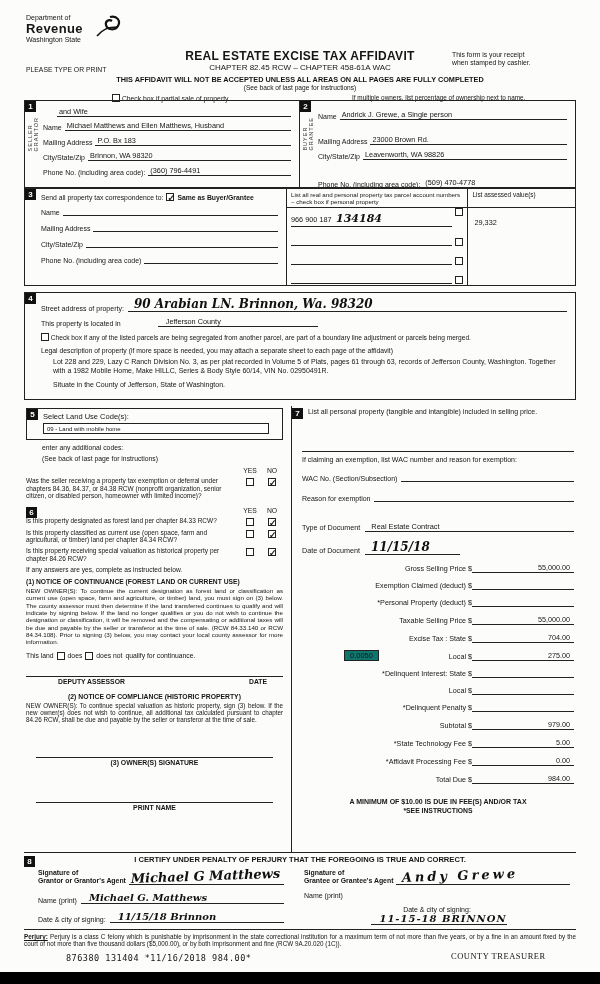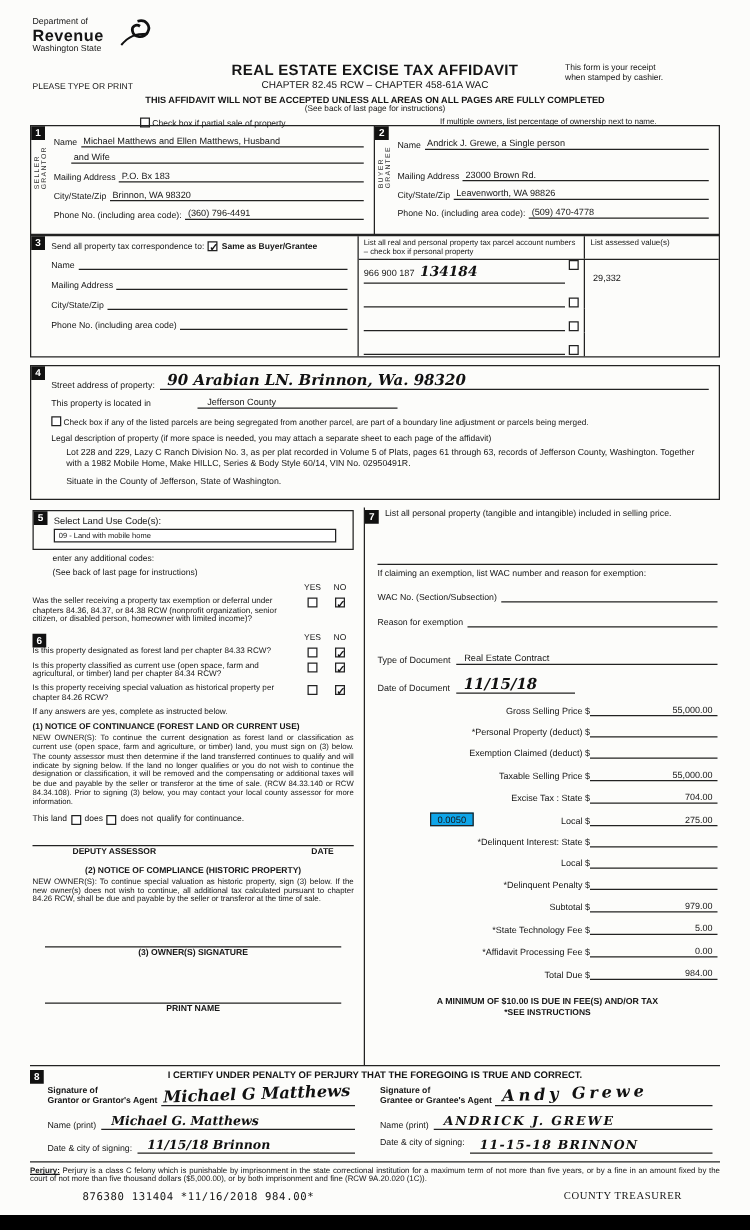--- a/index.html
+++ b/index.html
@@ -20,21 +20,21 @@
   .plabel{white-space:nowrap;padding-right:3px;}
   .pval{flex:1;font-size:7.3px;padding-left:2px;white-space:nowrap;overflow:hidden;}
   .qrow{display:flex;align-items:flex-start;margin-top:3px;}
   .qtext{flex:1;font-size:6.5px;line-height:7.6px;padding-right:4px;}
   .qboxes{width:44px;display:flex;justify-content:space-between;padding:1px 7px 0 7px;flex:none;}
   .ynhead{display:flex;justify-content:flex-end;font-size:6.8px;}
   .ynhead span{width:22px;text-align:center;}
   .mrow{display:flex;align-items:flex-end;margin-top:8px;font-size:7.2px;position:relative;}
   .mlabel{width:170px;text-align:right;white-space:nowrap;flex:none;}
   .mval{flex:1;border-bottom:1px solid #222;text-align:right;padding-right:4px;min-height:9px;font-size:7.2px;}
-  .ratebox{position:absolute;left:42px;bottom:0;border:1px solid #222;font-size:7.5px;padding:0 5px;background:#0ea5e9;}
+  .ratebox{position:absolute;left:42px;bottom:0;border:1px solid #222;font-size:7.5px;padding:0 5px;background:#0f766e;}
 </style>
 </head>
 <body>
 
 <div class="page">
 
   <div class="abs" style="left:0;top:14px;width:600px;height:86px;">
     <div class="abs" style="left:26px;top:0;">
       <div style="display:flex;align-items:flex-start;gap:13px;">
         <div>
@@ -64,26 +64,26 @@
     <div class="abs" style="left:352px;top:80px;font-size:6.4px;">If multiple owners, list percentage of ownership next to name.</div>
   </div>
 
   <div class="abs" style="left:24px;top:100px;width:552px;height:88px;display:flex;">
     <div style="position:relative;width:50%;border:1px solid #222;padding:3px 8px 2px 18px;">
       <div class="badge">1</div>
       <div class="vlabel">
         <span>SELLER</span>
         <span>GRANTOR</span>
       </div>
+      <div class="prow" style="margin-top:3px;">
+        <span class="fld pval" style="margin-left:14px;">and Wife</span>
+      </div>
       <div class="prow" style="margin-top:4px;">
         <span class="plabel">Name</span>
         <span class="fld pval">Michael Matthews and Ellen Matthews,  Husband</span>
-      </div>
-      <div class="prow" style="margin-top:3px;">
-        <span class="fld pval" style="margin-left:14px;">and Wife</span>
       </div>
       <div class="prow" style="margin-top:5px;">
         <span class="plabel">Mailing Address</span>
         <span class="fld pval">P.O. Bx 183</span>
       </div>
       <div class="prow" style="margin-top:5px;">
         <span class="plabel">City/State/Zip</span>
         <span class="fld pval">Brinnon, WA 98320</span>
       </div>
       <div class="prow" style="margin-top:5px;">
@@ -102,21 +102,21 @@
         <span class="fld pval">Andrick J. Grewe, a Single person</span>
       </div>
       <div class="prow" style="margin-top:15px;">
         <span class="plabel">Mailing Address</span>
         <span class="fld pval">23000 Brown Rd.</span>
       </div>
       <div class="prow" style="margin-top:5px;">
         <span class="plabel">City/State/Zip</span>
         <span class="fld pval">Leavenworth, WA 98826</span>
       </div>
-      <div class="prow" style="margin-top:5px;justify-content:space-between;">
+      <div class="prow" style="margin-top:18px;justify-content:space-between;">
         <span class="plabel">Phone No. (including area code):</span>
         <span class="fld pval">(509) 470-4778</span>
       </div>
     </div>
   </div>
 
   <div class="abs" style="left:24px;top:188px;width:552px;height:98px;border:1px solid #222;display:flex;">
     <div style="position:relative;width:262px;padding:4px 8px 2px 16px;border-right:1px solid #222;">
       <div class="badge">3</div>
       <div style="font-size:6.8px;display:flex;align-items:center;gap:3px;white-space:nowrap;">
@@ -307,25 +307,25 @@
           <span class="hw" style="font-size:12px;padding-left:6px;">11/15/18</span>
         </span>
       </div>
 
       <div style="margin-top:6px;">
         <div class="mrow">
           <span class="mlabel">Gross Selling Price $</span>
           <span class="mval">55,000.00</span>
         </div>
         <div class="mrow">
+          <span class="mlabel">Exemption Claimed (deduct) $</span>
+          <span class="mval"></span>
+        </div>
+        <div class="mrow">
           <span class="mlabel">*Personal Property (deduct) $</span>
-          <span class="mval"></span>
-        </div>
-        <div class="mrow">
-          <span class="mlabel">Exemption Claimed (deduct) $</span>
           <span class="mval"></span>
         </div>
         <div class="mrow">
           <span class="mlabel">Taxable Selling Price $</span>
           <span class="mval">55,000.00</span>
         </div>
         <div class="mrow">
           <span class="mlabel">Excise Tax : State $</span>
           <span class="mval">704.00</span>
         </div>
@@ -403,25 +403,22 @@
           <div class="b" style="font-size:6.9px;line-height:8px;white-space:nowrap;">
             <div>Signature of</div>
             <div>Grantee or Grantee's Agent</div>
           </div>
           <div class="fld" style="flex:1;margin-left:3px;height:17px;position:relative;">
             <span class="sig" style="position:absolute;left:6px;bottom:-1px;letter-spacing:3px;">Andy Grewe</span>
           </div>
         </div>
         <div style="display:flex;align-items:flex-end;margin-top:7px;font-size:7px;">
           <span>Name (print)</span>
-          <span class="fld" style="flex:1;margin-left:4px;">
-            <span class="hw" style="padding-left:8px;letter-spacing:1.5px;">ANDRICK J. GREWE</span>
-          </span>
-        </div>
-        <div style="display:flex;align-items:flex-start;margin-top:7px;font-size:7px;">
+        </div>
+        <div style="display:flex;align-items:center;margin-top:7px;font-size:7px;flex-direction:column;">
           <span>Date &amp; city of signing:</span>
           <span class="fld" style="flex:1;margin-left:4px;">
             <span class="hw" style="padding-left:8px;letter-spacing:1px;">11-15-18   BRINNON</span>
           </span>
         </div>
       </div>
     </div>
   </div>
 
   <div class="abs j" style="left:24px;top:933px;width:552px;font-size:6.3px;line-height:7.4px;">

